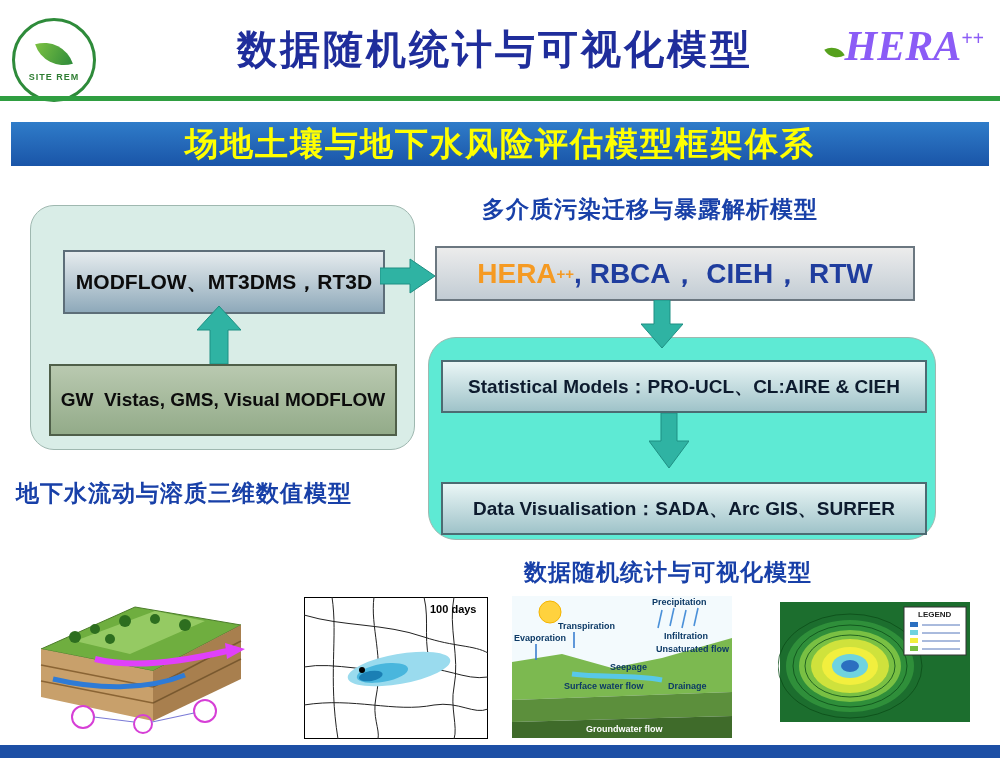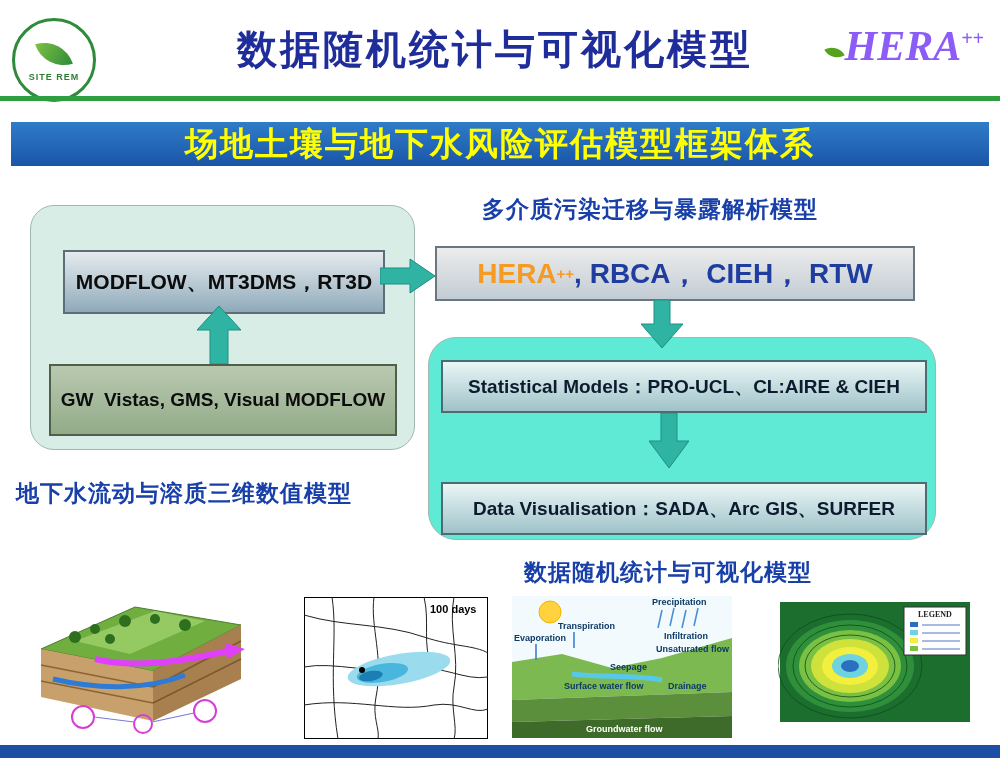--- a/index.html
+++ b/index.html
@@ -62,21 +62,21 @@
   .arrow-right-lc { left:380px; top:258px; }
   .arrow-up-lc { left:166px; top:100px; }
   .arrow-down-hera { left:641px; top:300px; }
   .arrow-down-rc { left:220px; top:75px; }
 
   
   .figure { position:absolute; line-height:0; }
   .fig-model3d { left:35px; top:599px; }
   .fig-contour { left:304px; top:597px; }
   .fig-hydro { left:512px; top:596px; }
-  .fig-colormap { left:778px; top:600px;font-family:Liberation Serif, serif; }
+  .fig-colormap { left:778px; top:600px; }
 
   .bottom-bar { position:absolute; left:0; top:745px; width:1000px; height:13px; background:#1d4fa5; }
 </style>
 </head>
 <body>
 
 <div class="slide">
 
   <div class="site-logo">
     <div class="site-logo-leaf"></div>

